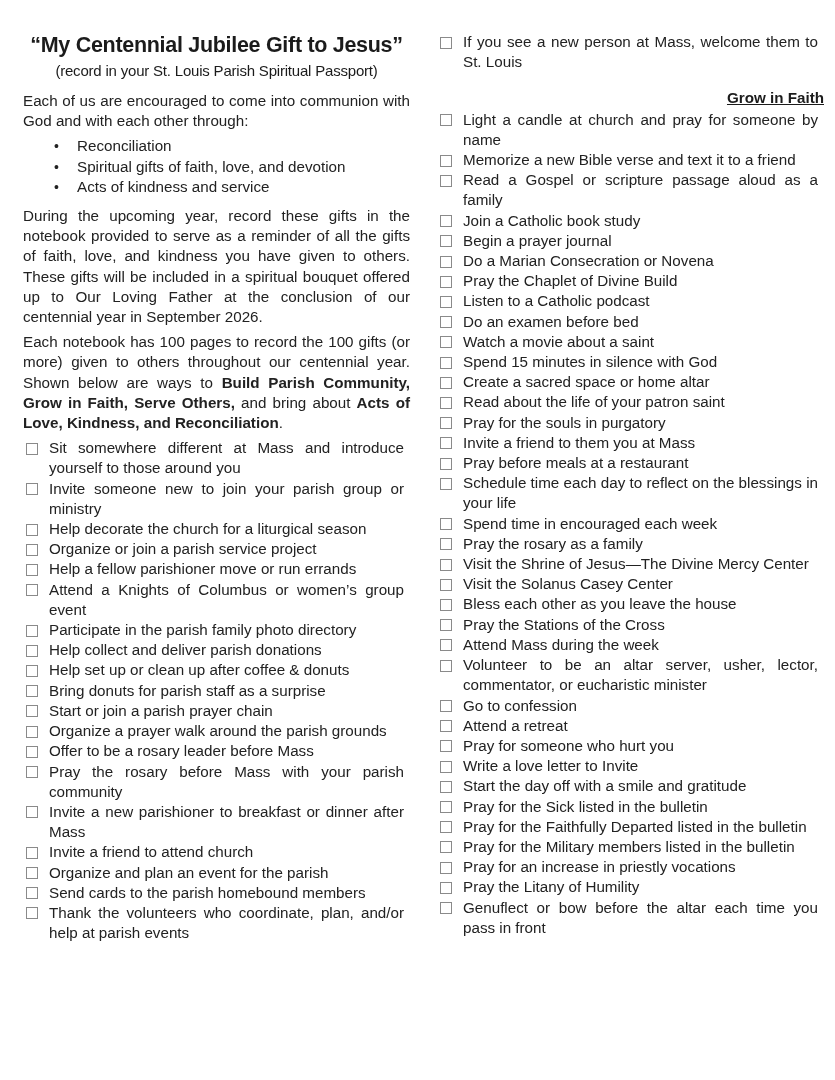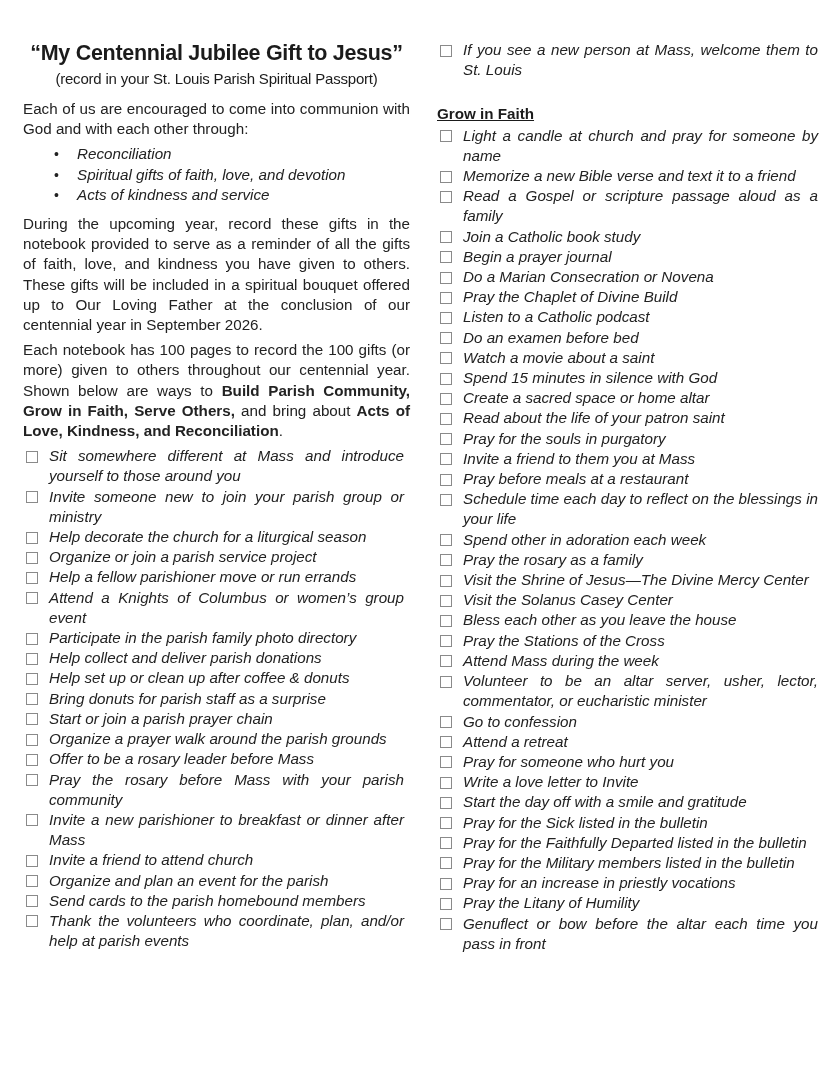--- a/index.html
+++ b/index.html
@@ -3,21 +3,21 @@
 <meta charset="utf-8">
 <style>
   html, body { margin: 0; padding: 0; background: #ffffff; }
   body {
     width: 835px; height: 1080px;
     color: #222222;
     font-family: "Liberation Sans", "DejaVu Sans", sans-serif;
     font-size: 15.2px;
     overflow: hidden;
   }
-  .page { display: flex; gap: 27px; padding: 40px 11px 0 23px; box-sizing: border-box; }
+  .page { display: flex; gap: 27px; padding: 32px 11px 0 23px; box-sizing: border-box; }
   .col { width: 387px; flex: 0 0 387px; }
 
   h1.doc-title {
     font-size: 21.5px; line-height: 27px; font-weight: bold;
     text-align: center; margin: 0 0 1px 0; white-space: nowrap; letter-spacing: -0.3px;
     color: #1b1b1b;
   }
   h2.doc-subtitle {
     font-size: 15px; line-height: 21px; font-weight: normal;
     text-align: center; margin: 0 0 10px 0; white-space: nowrap; letter-spacing: -0.2px;
@@ -27,30 +27,30 @@
   p.single-line { text-align: left; white-space: nowrap; }
 
   ul.bullets { list-style: none; margin: 4px 0 9px 0; padding: 0; }
   .bullet-item { display: flex; line-height: 20.2px; padding-left: 31px; }
   .bullet-marker { flex: 0 0 23px; font-size: 14px; }
 
   h3.section-heading {
     font-size: 15.2px; line-height: 20.2px; font-weight: bold;
     text-decoration: underline; margin: 3px 0 1px 0; color: #1b1b1b;
   }
-  .col-right h3.section-heading { margin-top: 24px; }
+  .col-right h3.section-heading { margin-top: 16px; text-align: right; }
 
   .checklist { margin: 0; padding: 0; }
   .check-item { display: flex; align-items: flex-start; line-height: 20.2px; }
   .checkbox {
     flex: 0 0 10px; height: 10px; box-sizing: content-box;
     border: 1.3px solid #8a8a8a; background: #ffffff;
     margin: 4.5px 11px 0 3px;
   }
-  .itext { flex: 1; text-align: justify; padding-right: 6px; font-style: italic; }
+  .itext { flex: 1; text-align: justify; padding-right: 6px; }
 </style>
 </head>
 <body>
 
 <div class="page">
 
   <div class="col col-left">
     <h1 class="doc-title">“My Centennial Jubilee Gift to Jesus”</h1>
     <h2 class="doc-subtitle">(record in your St. Louis Parish Spiritual Passport)</h2>
 
@@ -229,21 +229,21 @@
         <div class="check-item">
           <span class="checkbox"></span>
           <span class="itext">Pray before meals at a restaurant</span>
         </div>
         <div class="check-item">
           <span class="checkbox"></span>
           <span class="itext">Schedule time each day to reflect on the blessings in your life</span>
         </div>
         <div class="check-item">
           <span class="checkbox"></span>
-          <span class="itext">Spend other in adoration each week</span>
+          <span class="itext">Spend time in encouraged each week</span>
         </div>
         <div class="check-item">
           <span class="checkbox"></span>
           <span class="itext">Pray the rosary as a family</span>
         </div>
         <div class="check-item">
           <span class="checkbox"></span>
           <span class="itext">Visit the Shrine of Jesus—The Divine Mercy Center</span>
         </div>
         <div class="check-item">

